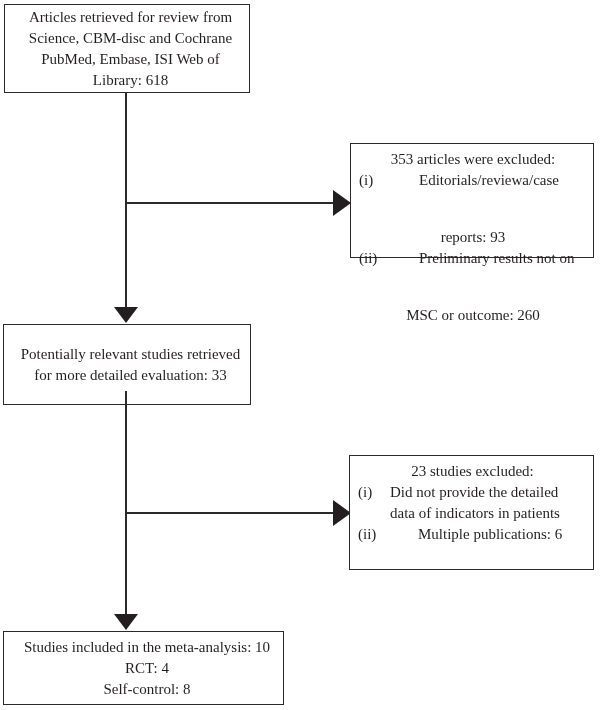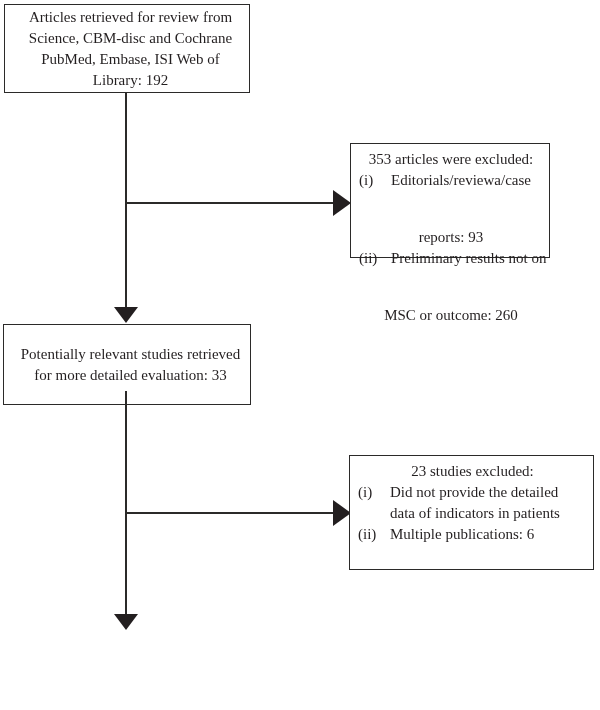--- a/index.html
+++ b/index.html
@@ -45,20 +45,21 @@
   .item-row {
     display: flex;
     align-items: flex-start;
   }
   .marker {
     flex: 0 0 32px;
     white-space: nowrap;
   }
   .item-text {
     white-space: nowrap;
+    margin-left: 28px;
   }
   .item-lines .bline {
     white-space: nowrap;
   }
   .center-cont {
     text-align: center;
     white-space: nowrap;
     margin-top: 36px;
   }
   .connector {
@@ -83,32 +84,32 @@
 </style>
 </head>
 <body>
 
 <div class="canvas">
 
   <div class="box box-center" style="left:4px; top:4px; width:246px; height:89px;">
     <div class="bline">Articles retrieved for review from</div>
     <div class="bline">Science, CBM-disc and Cochrane</div>
     <div class="bline">PubMed, Embase, ISI Web of</div>
-    <div class="bline">Library: 192</div>
+    <div class="bline">Library: 618</div>
   </div>
 
   <div class="connector" style="left:125px; top:93px; width:2px; height:215px;"></div>
 
   <div class="arrowhead arrow-down" style="left:114px; top:307px;"></div>
 
   <div class="connector" style="left:126px; top:202px; width:208px; height:2px;"></div>
 
   <div class="arrowhead arrow-right" style="left:333px; top:190px;"></div>
 
-  <div class="box rbox" style="left:350px; top:143px; width:200px; height:115px;">
+  <div class="box rbox" style="left:350px; top:143px; width:244px; height:115px;">
     <div class="title">353 articles were excluded:</div>
     <div class="item-row">
       <span class="marker">(i)</span>
       <span class="item-text">Editorials/reviewa/case</span>
     </div>
     <div class="center-cont">reports: 93</div>
     <div class="item-row">
       <span class="marker">(ii)</span>
       <span class="item-text">Preliminary results not on</span>
     </div>
@@ -136,14 +137,19 @@
         <div class="bline">Did not provide the detailed</div>
         <div class="bline">data of indicators in patients</div>
       </span>
     </div>
     <div class="item-row">
       <span class="marker">(ii)</span>
       <span class="item-text">Multiple publications: 6</span>
     </div>
   </div>
 
+  <div class="box box-center" style="left:3px; top:631px; width:281px; height:74px;">
+    <div class="bline">Studies included in the meta-analysis: 10</div>
+    <div class="bline">RCT: 4</div>
+    <div class="bline">Self-control: 8</div>
+  </div>
 
 </div>
 
 </body></html>

